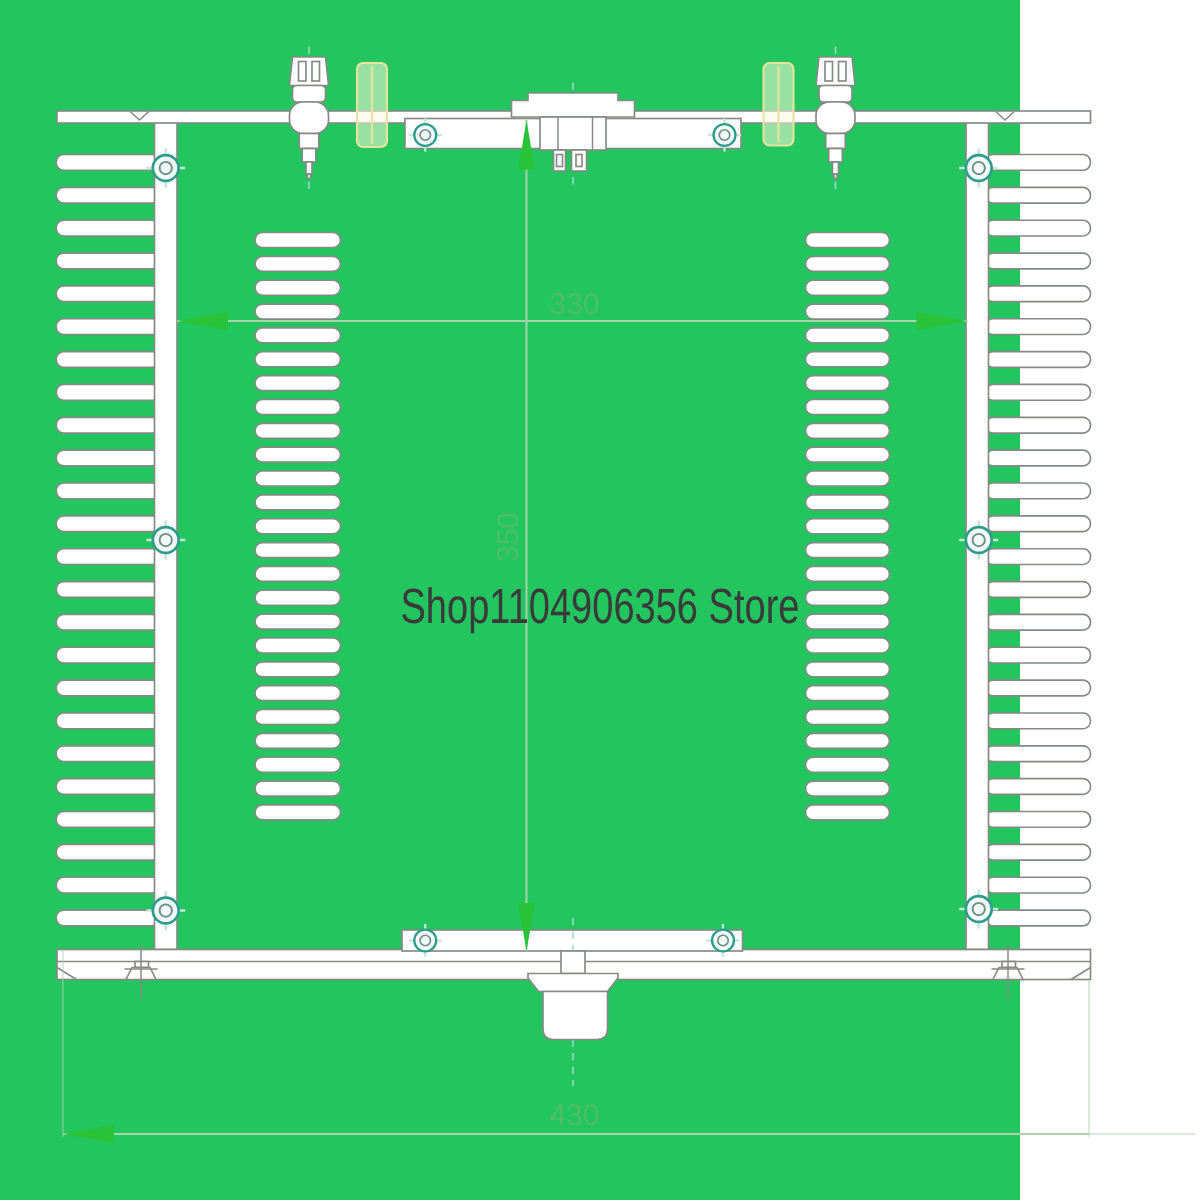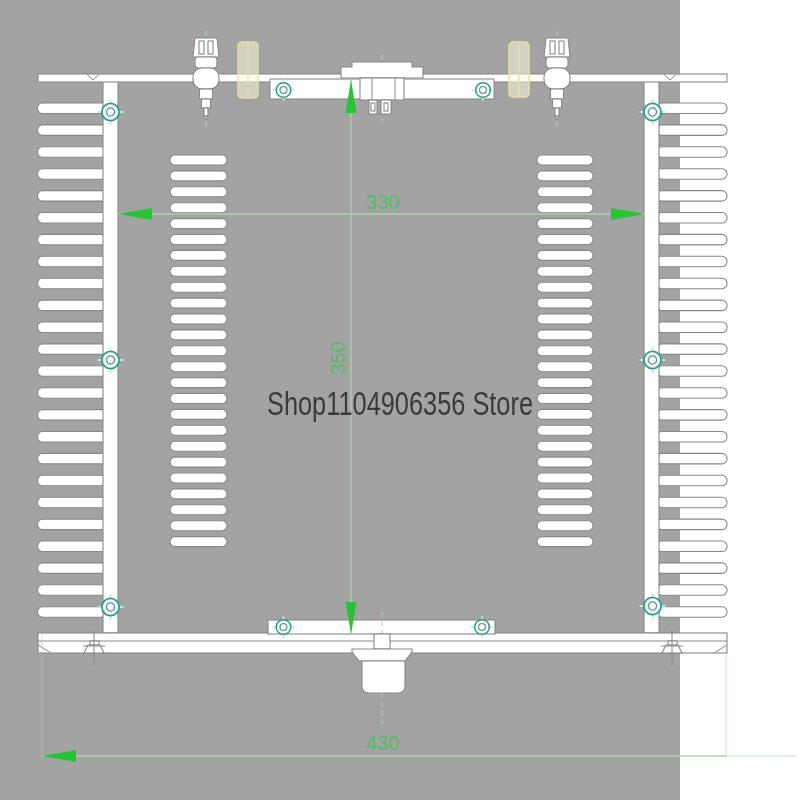--- a/index.html
+++ b/index.html
@@ -1,16 +1,16 @@
 <!DOCTYPE html>
 <html style="--line-gray: #858a85; --dim-line: #a9d3a9; --arrow-green: #28c336; --dim-text: #4fbd63; --centerline-teal: #9fd8cc; --screw-teal: #2e9c8c; --screw-glow: #c5e9d6; --highlight-yellow: #fbf8dd; --highlight-yellow-border: #e8e2a0; --watermark-gray: #3a3a3a;"><head>
 <meta charset="utf-8">
 <style>
   html,body{margin:0;padding:0;background:#fff;width:800px;height:800px;overflow:hidden;}
-  #stage{position:relative;width:680px;height:800px;background:#a3a3a3;}
+  #stage{position:relative;width:680px;height:800px;background:#22c55e;}
   svg{display:block;}
   svg text{font-family:"Liberation Sans", sans-serif;}
   .outline{fill:#fff;stroke:var(--line-gray,#858a85);stroke-width:1.1;}
   .thin{fill:none;stroke:var(--line-gray,#858a85);stroke-width:1;}
   .dim-line{stroke:var(--dim-line,#a9d3a9);stroke-width:1.3;fill:none;}
   .faint{opacity:.45;}
   .arrowhead{fill:var(--arrow-green,#28c336);stroke:none;}
   .dim-text{fill:var(--dim-text,#4fbd63);font-size:20px;}
   .centerline{stroke:var(--centerline-teal,#9fd8cc);stroke-width:1.2;stroke-dasharray:5 4;fill:none;opacity:.85;}
   .screw-ring{fill:#f2faf7;stroke:var(--screw-teal,#2e9c8c);stroke-width:1.8;}

